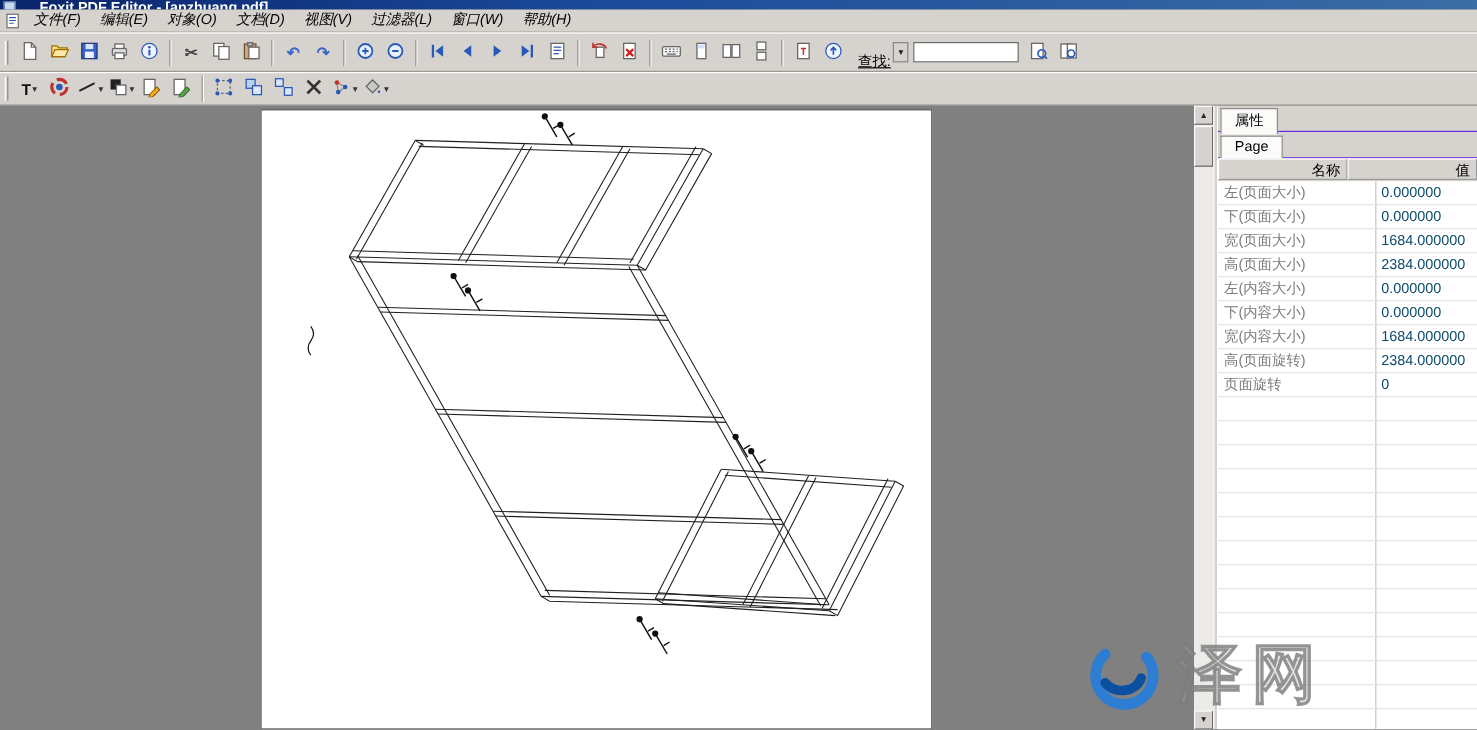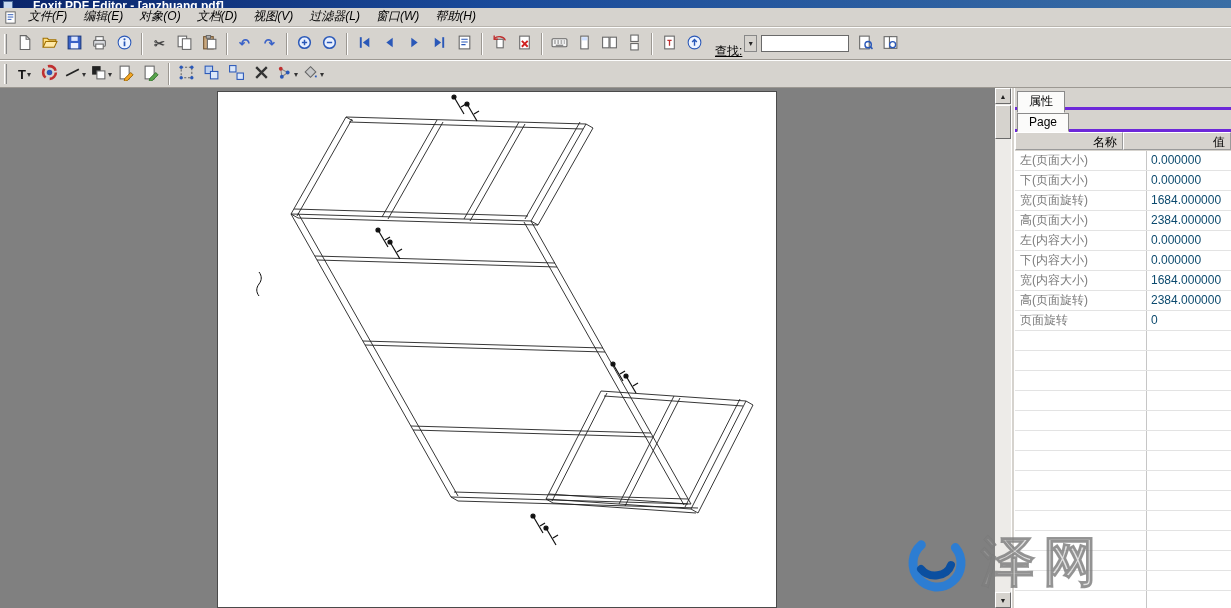--- a/index.html
+++ b/index.html
@@ -41,21 +41,21 @@
   .vscroll { position:absolute; left:995px; top:0; width:16px; height:100%; background:#edebe8; }
   .sb-btn { position:absolute; left:0; width:16px; height:16px; display:flex; align-items:center; justify-content:center;
     font-size:7px; color:#222; background:#d6d3ce; border:1px solid; border-color:#ffffff #6a6a6a #6a6a6a #ffffff; }
   .sb-up { top:0; } .sb-down { bottom:0; }
   .sb-thumb { position:absolute; left:0; top:17px; width:16px; height:34px; background:#d6d3ce; border:1px solid; border-color:#ffffff #6a6a6a #6a6a6a #ffffff; }
 
   .splitter { position:absolute; left:1011px; top:0; width:3px; height:100%; background:#d6d3ce; border-left:1px solid #fff; }
 
   
   .props { position:absolute; left:1014px; top:0; right:0; height:100%; background:#d6d3ce; border-left:1px solid #fff; }
-  .tabstrip { display:flex; align-items:flex-start; height:22px; padding:3px 2px 0; border-bottom:3px solid #6d28d9; }
+  .tabstrip { display:flex; align-items:center; height:22px; padding:3px 2px 0; border-bottom:1px solid #6d28d9; }
   .tab { background:#fbfbfa; border:1px solid #8a8a8a; border-bottom:1px solid #fbfbfa; padding:1px 11px 2px; margin-bottom:-1px; white-space:nowrap; }
   .grid-header { display:flex; height:18px; background:#d6d3ce; }
   .gh-cell { border-top:1px solid #fff; border-left:1px solid #fff; border-right:1px solid #9a9a9a; border-bottom:1px solid #9a9a9a; padding:1px 5px; overflow:hidden; white-space:nowrap;text-align:right; }
   .gh-name { width:108px; } .gh-value { flex:1; }
   .grid-rows { position:absolute; top:63px; bottom:0; left:0; right:0; background:#fff; overflow:hidden; }
   .prow { display:flex; height:20px; line-height:19px; border-bottom:1px solid #e3e3e3; }
   .pr-name { width:132px; padding-left:5px; border-right:1px solid #c6c6c6; color:#7b7b7b; overflow:hidden; white-space:nowrap; }
   .pr-value { flex:1; padding-left:4px; color:#0c4a6e; overflow:hidden; white-space:nowrap; }
 
   
@@ -473,21 +473,21 @@
       <div class="grid-rows" id="prop-rows">
           <div class="prow">
             <div class="pr-name">左(页面大小)</div>
             <div class="pr-value">0.000000</div>
           </div>
           <div class="prow">
             <div class="pr-name">下(页面大小)</div>
             <div class="pr-value">0.000000</div>
           </div>
           <div class="prow">
-            <div class="pr-name">宽(页面旋转)</div>
+            <div class="pr-name">宽(页面大小)</div>
             <div class="pr-value">1684.000000</div>
           </div>
           <div class="prow">
             <div class="pr-name">高(页面大小)</div>
             <div class="pr-value">2384.000000</div>
           </div>
           <div class="prow">
             <div class="pr-name">左(内容大小)</div>
             <div class="pr-value">0.000000</div>
           </div>

